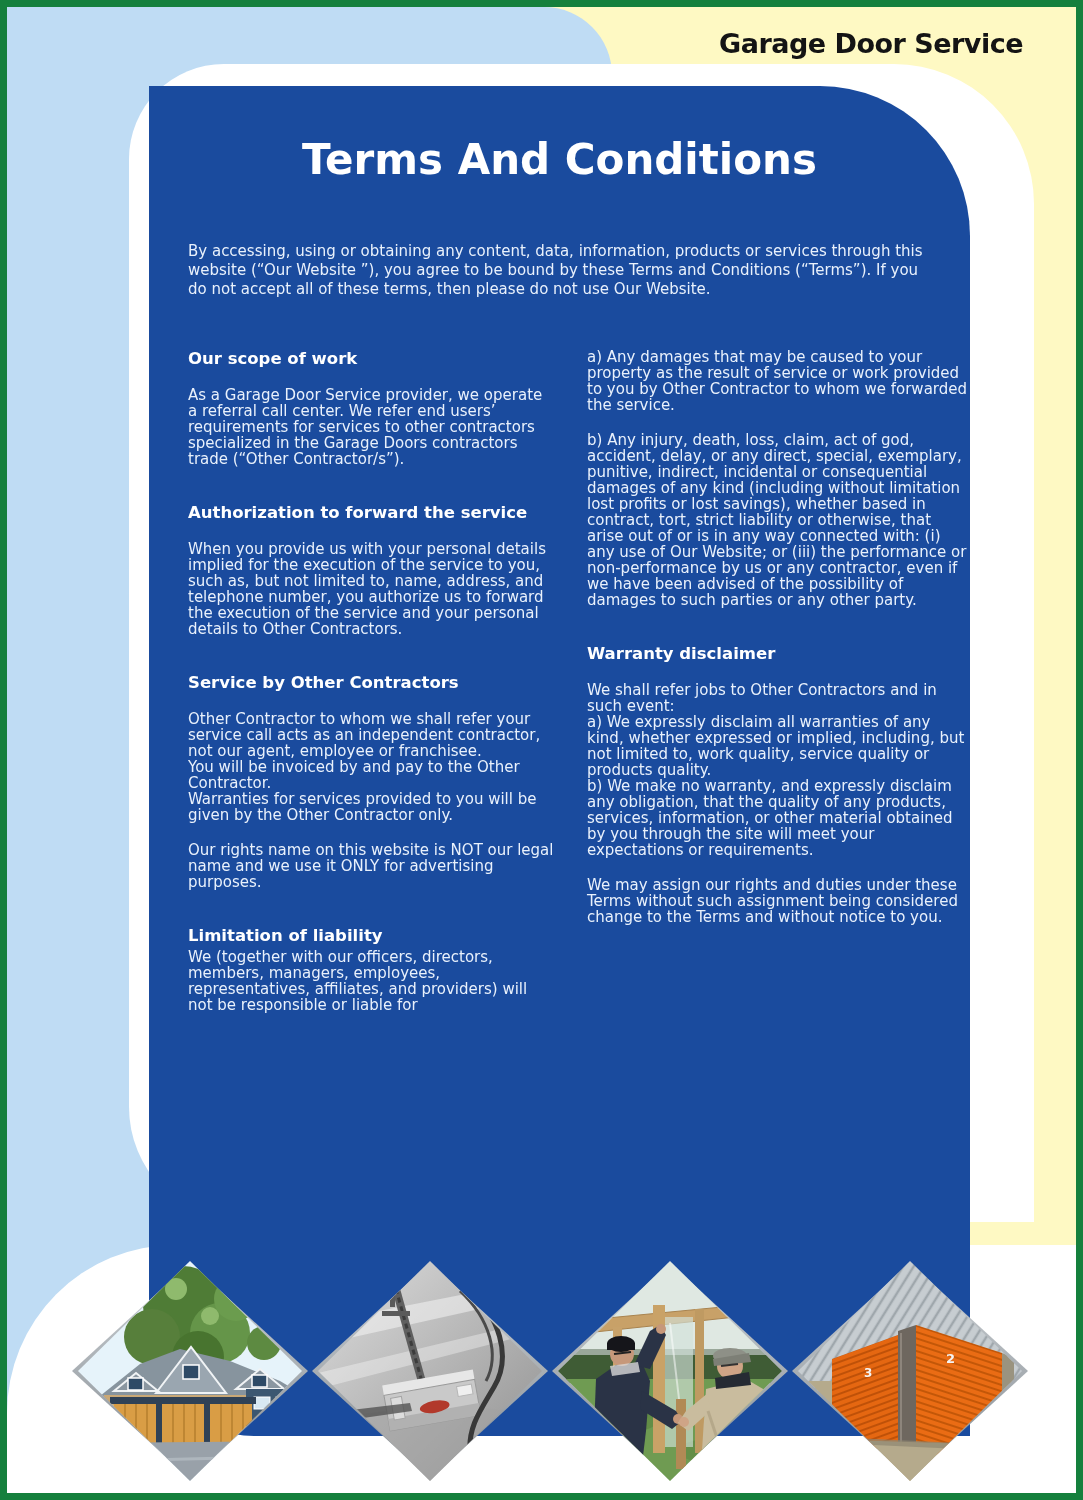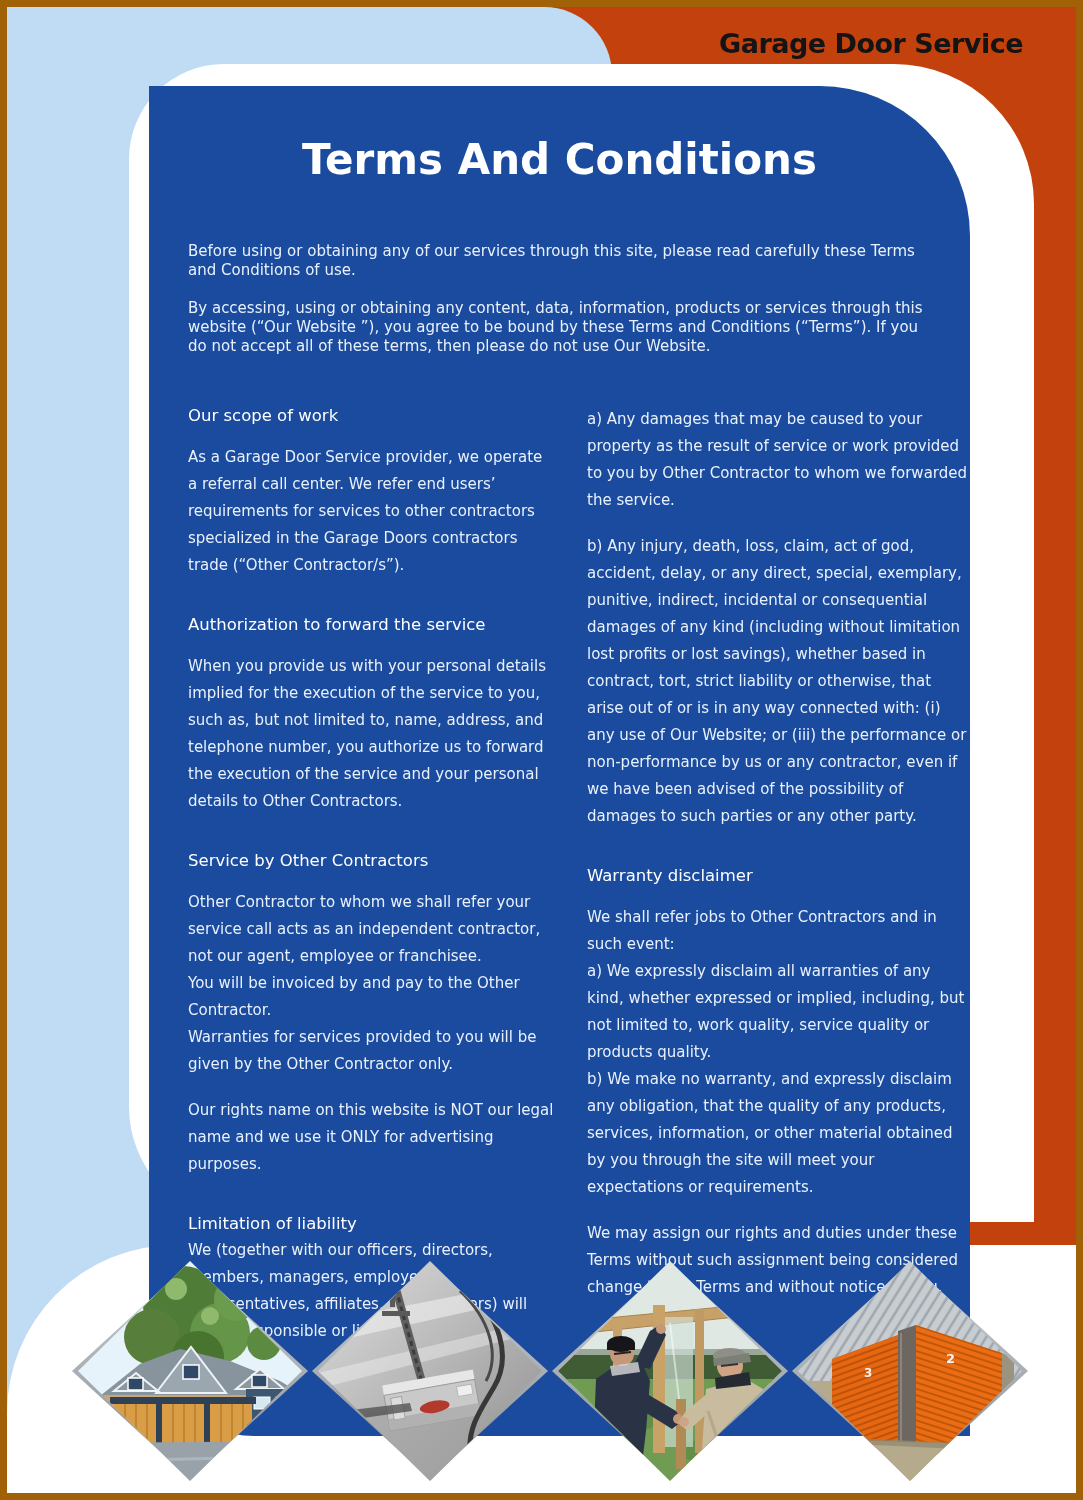--- a/index.html
+++ b/index.html
@@ -1,21 +1,21 @@
 <!DOCTYPE html>
 <html><head>
 <meta charset="utf-8">
 <style>
   html,body{margin:0;padding:0;background:#e9e9e9;}
   .page{
     position:relative;
     width:1083px;height:1500px;
     box-sizing:border-box;
-    border:7px solid #a16207;
-    background:#c2410c;
+    border:7px solid #15803d;
+    background:#fef9c3;
     overflow:hidden;
     font-family:"DejaVu Sans", sans-serif;
   }
   
   .lb-main{
     position:absolute;left:0;top:0;width:605px;height:1238px;
     background:#bfdcf4;
     border-radius:0 68px 24px 0;
   }
   .lb-strip{
@@ -59,27 +59,27 @@
   }
   .intro p{margin:0 0 19px 0;}
   .cols{
     display:flex;gap:33px;
     margin:50px 0 0 39px;
   }
   .col-left{width:366px;}
   .col-right{width:382px;}
   .cols h2{
     font-size:16.5px;line-height:20px;
-    color:#ffffff;font-weight:normal;
+    color:#ffffff;font-weight:bold;
     margin:36px 0 18px 0;
   }
   .cols h2:first-child{margin-top:0;}
   .cols h2.tight{margin-bottom:3px;}
   .para{
-    font-size:15px;line-height:27px;
+    font-size:15px;line-height:16px;
     margin:0 0 19px 0;
     white-space:pre-line;
   }
   
   .diamonds{
     position:absolute;left:0;top:1254px;width:100%;
     display:flex;justify-content:center;gap:16px;
     padding-left:17px;box-sizing:border-box;
   }
   .diamond{
@@ -105,21 +105,20 @@
   <div class="lb-strip"></div>
   <div class="bottom-panel"></div>
   <div class="card"></div>
 
   <div class="brand">Garage Door Service</div>
 
   <div class="terms-box">
     <h1 class="title">Terms And Conditions</h1>
 
     <div class="intro">
-      <p>Before using or obtaining any of our services through this site, please read carefully these Terms and Conditions of use.</p>
       <p>By accessing, using or obtaining any content, data, information, products or services through this website (“Our Website ”), you agree to be bound by these Terms and Conditions (“Terms”). If you do not accept all of these terms, then please do not use Our Website.</p>
     </div>
 
     <div class="cols">
       <div class="col-left">
         <h2>Our scope of work</h2>
         <p class="para">As a Garage Door Service provider, we operate a referral call center. We refer end users’ requirements for services to other contractors specialized in the Garage Doors contractors trade (“Other Contractor/s”).</p>
 
         <h2>Authorization to forward the service</h2>
         <p class="para">When you provide us with your personal details implied for the execution of the service to you, such as, but not limited to, name, address, and telephone number, you authorize us to forward the execution of the service and your personal details to Other Contractors.</p>

